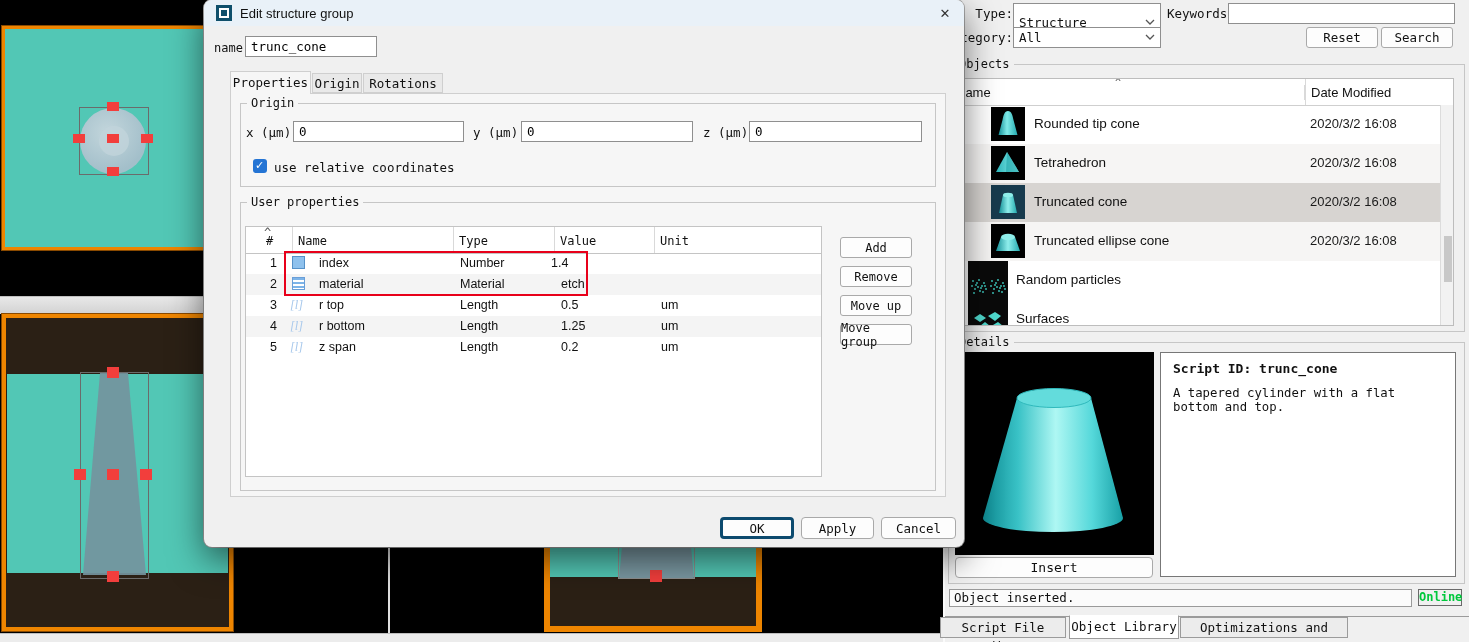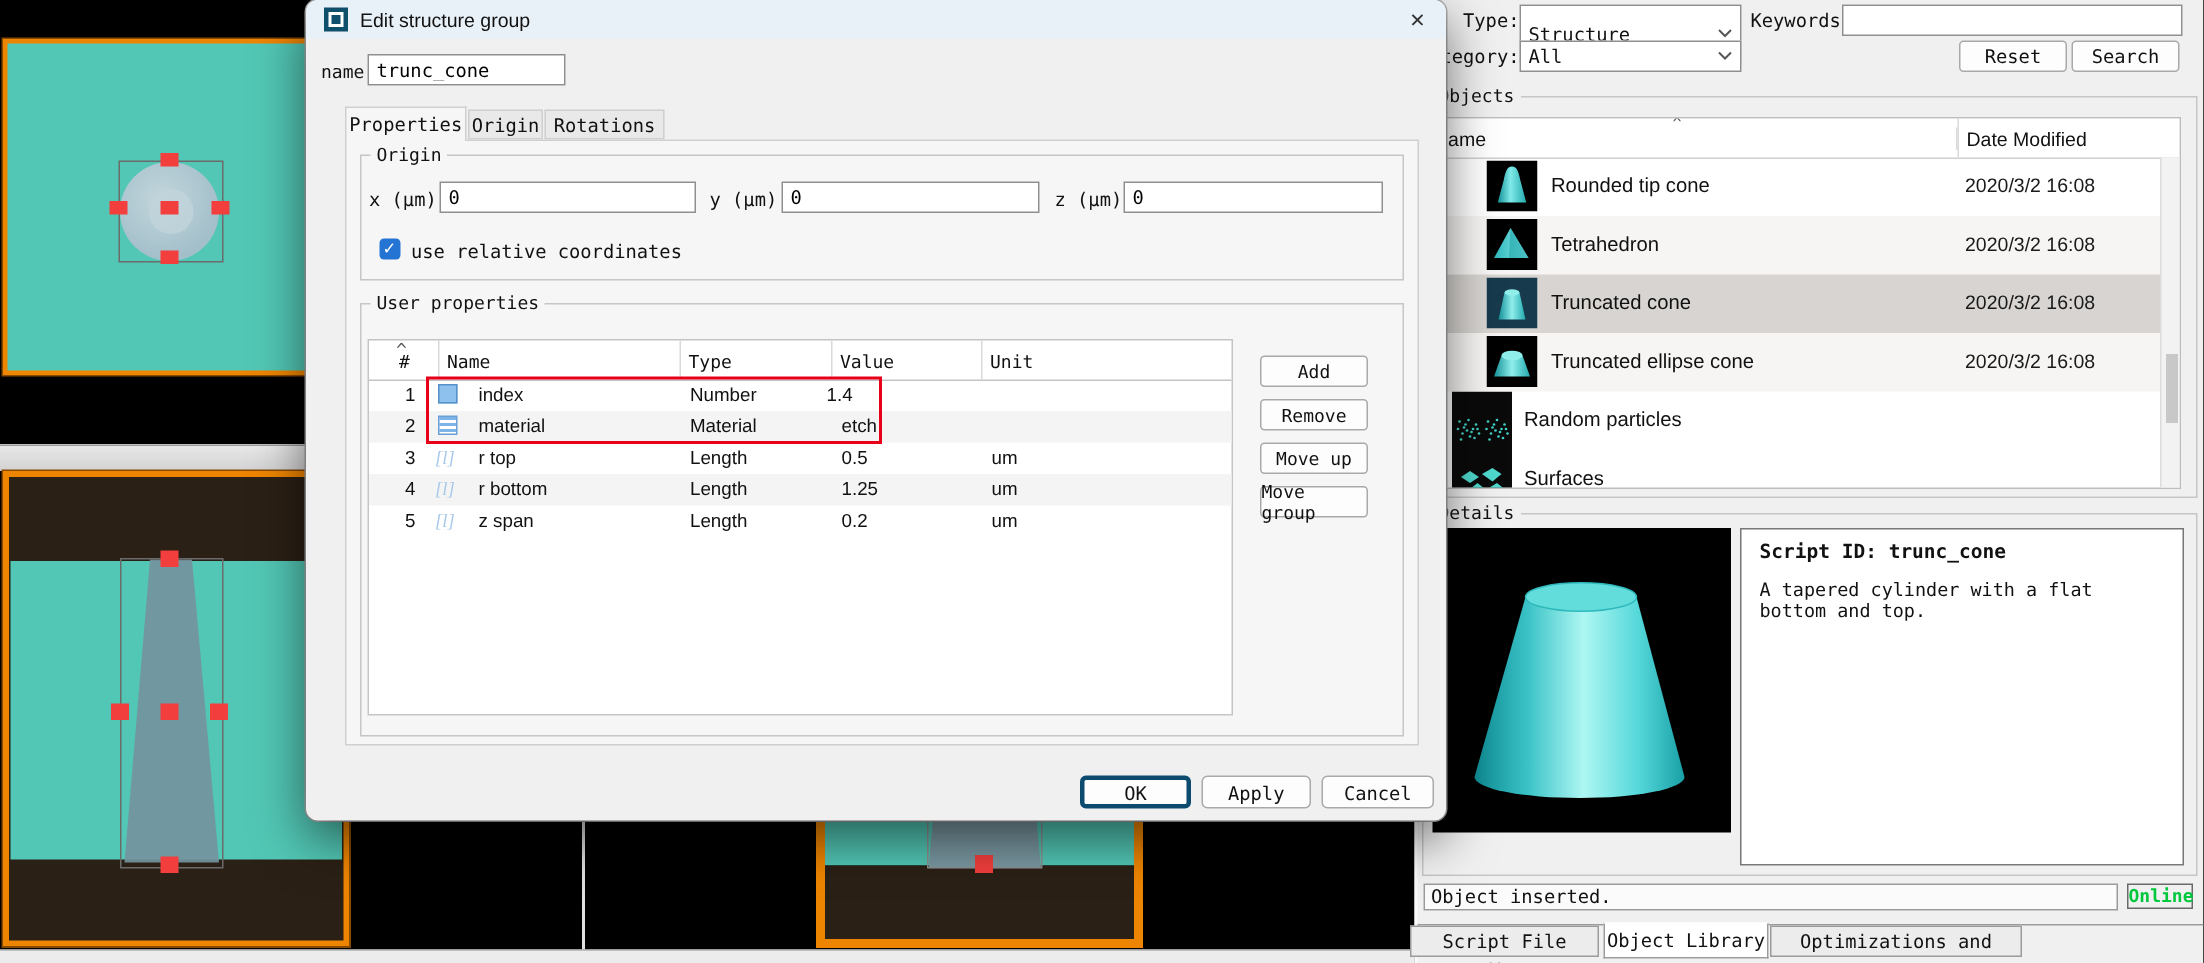--- a/index.html
+++ b/index.html
@@ -264,20 +264,21 @@
               <stop offset=".25" stop-color="#39c2c6"></stop>
             <stop offset=".52" stop-color="#aef7f3"></stop>
               <stop offset=".78" stop-color="#55d8da"></stop>
             <stop offset="1" stop-color="#18a0a6"></stop>
           </linearGradient>
         </defs>
         <path d="M62 46 L28 166 A70 14 0 0 0 168 166 L136 46 Z" fill="url(#gd)"></path>
         <ellipse cx="99" cy="46" rx="37" ry="9.5" fill="#63dcdc" stroke="#2fb9bc" stroke-width="1"></ellipse>
       </svg>
     </div>
+    <div class="abs btn mono" style="left:10px;top:557px;width:198px;height:21px;font-size:13px;border-radius:4px;">Insert</div>
 
     <div class="abs" style="left:215px;top:352px;width:296px;height:225px;background:#fff;border:1px solid #777;box-sizing:border-box;padding:8px 12px;">
       <div class="mono" style="font-weight:bold;font-size:13px;">Script ID: trunc_cone</div>
       <div class="mono" style="font-size:12.3px;margin-top:10px;">A tapered cylinder with a flat bottom and top.</div>
     </div>
 
     <div class="abs mono" style="left:4px;top:589px;width:463px;height:18px;background:#fbfbfb;border:1px solid #9a9a9a;
                 box-sizing:border-box;font-size:12.5px;line-height:16px;padding-left:4px;">Object inserted.</div>
     <div class="abs mono" style="left:473px;top:589px;width:44px;height:17px;border:1px solid #6a6a6a;box-sizing:border-box;
                 color:#00c83c;font-weight:bold;font-size:12px;text-align:center;line-height:15px;">Online</div>

